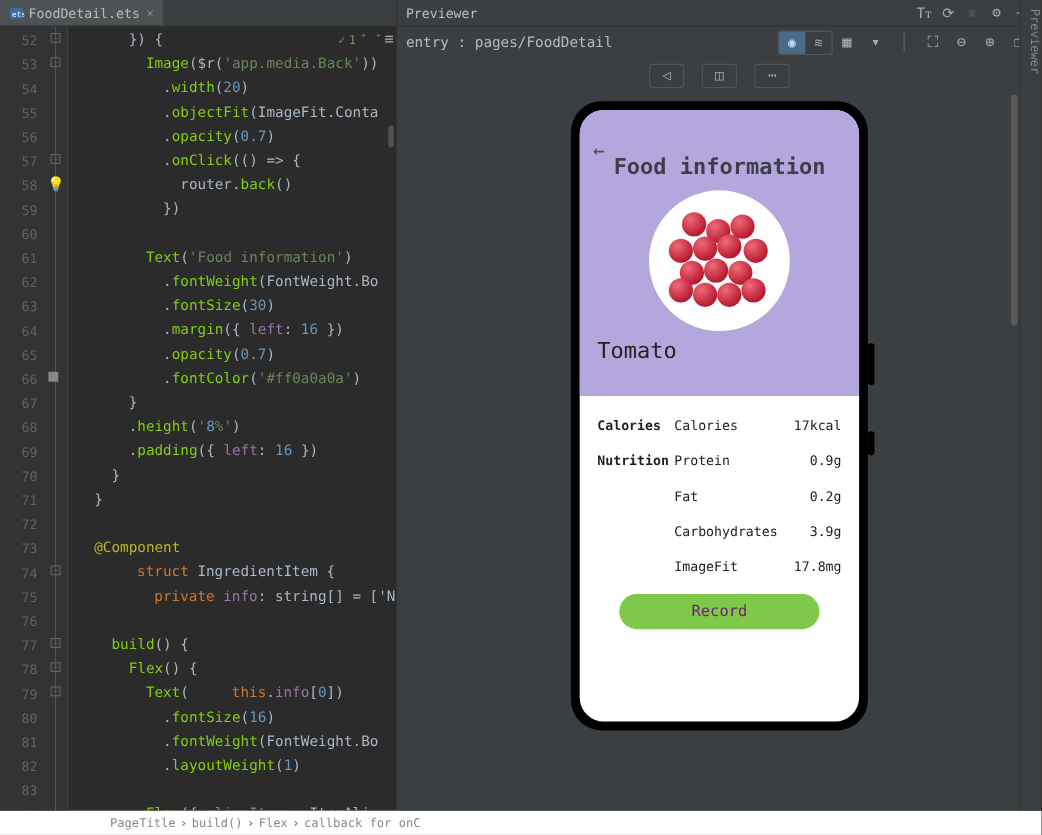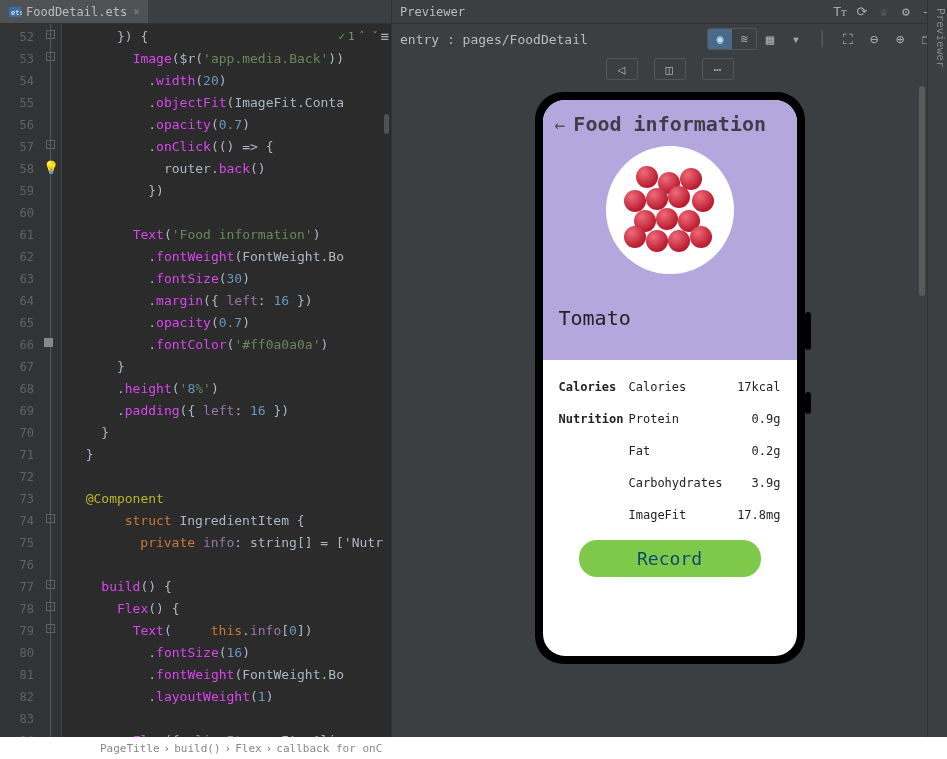--- a/index.html
+++ b/index.html
@@ -12,21 +12,21 @@
   overflow: hidden;
   display: flex;
   flex-direction: column;
 }
 .main-area {
   display: flex;
   flex: 1;
   overflow: hidden;
 }
 .editor-panel {
-  width: 392px;
+  width: 361px;
   background: #2b2b2b;
   display: flex;
   flex-direction: column;
   border-right: 1px solid #323232;
 }
 .tab-bar {
   height: 24px;
   background: #3c3f41;
   display: flex;
   align-items: center;
@@ -109,21 +109,21 @@
   color: #a9b7c6;
   white-space: pre;
   padding-left: 8px;
   padding-top: 2px;
   position: relative;
   overflow: hidden;
 }
 .kw { color: #cc7832; margin-left: 39px; }
 .str { color: #6a8759; }
 .num { color: #6897bb; }
-.fn { color: #d946ef; }
+.fn { color: #84cc16; }
 .ann { color: #bbb529; }
 .type { color: #a9b7c6; }
 .pur { color: #9876aa; }
 
 .hint-badge {
   position:absolute;
   top: 4px;
   right: 2px;
   font-size: 11px;
   color: #6e9c5a;
@@ -275,20 +275,21 @@
   display:flex; align-items:center; gap:8px;
 }
 .back-arrow {
   font-size: 18px; color:#333; opacity:0.75;
 }
 .app-title {
   font-size: 20px;
   font-weight: bold;
   color: #1a1a1a;
   opacity:0.75;
+  margin-top:27px;
 }
 .food-img {
   width: 128px; height: 128px;
   border-radius: 50%;
   background: #fff;
   margin: 10px auto 0;
   display: flex;
   align-items: center;
   justify-content: center;
   position: relative;
@@ -313,26 +314,26 @@
 }
 .nut-row {
   display:flex;
   margin-bottom: 18px;
 }
 .nut-label { width: 70px; font-weight:bold; }
 .nut-name { flex:1; }
 .nut-val { text-align:right; }
 .record-btn {
   background: #7ec94a;
-  color: #0c4a6e;
+  color: #701a75;
   text-align: center;
   padding: 8px 0;
   border-radius: 18px;
   margin: 6px 20px 0;
-  font-size: 18px;
+  font-size: 14px;
 }
 .scrollstub {
   position:absolute;
   right:2px;
   top:5px;
   width:5px;
   height:120px;
   background:rgba(120,120,120,0.5);
   border-radius:3px;
 }

